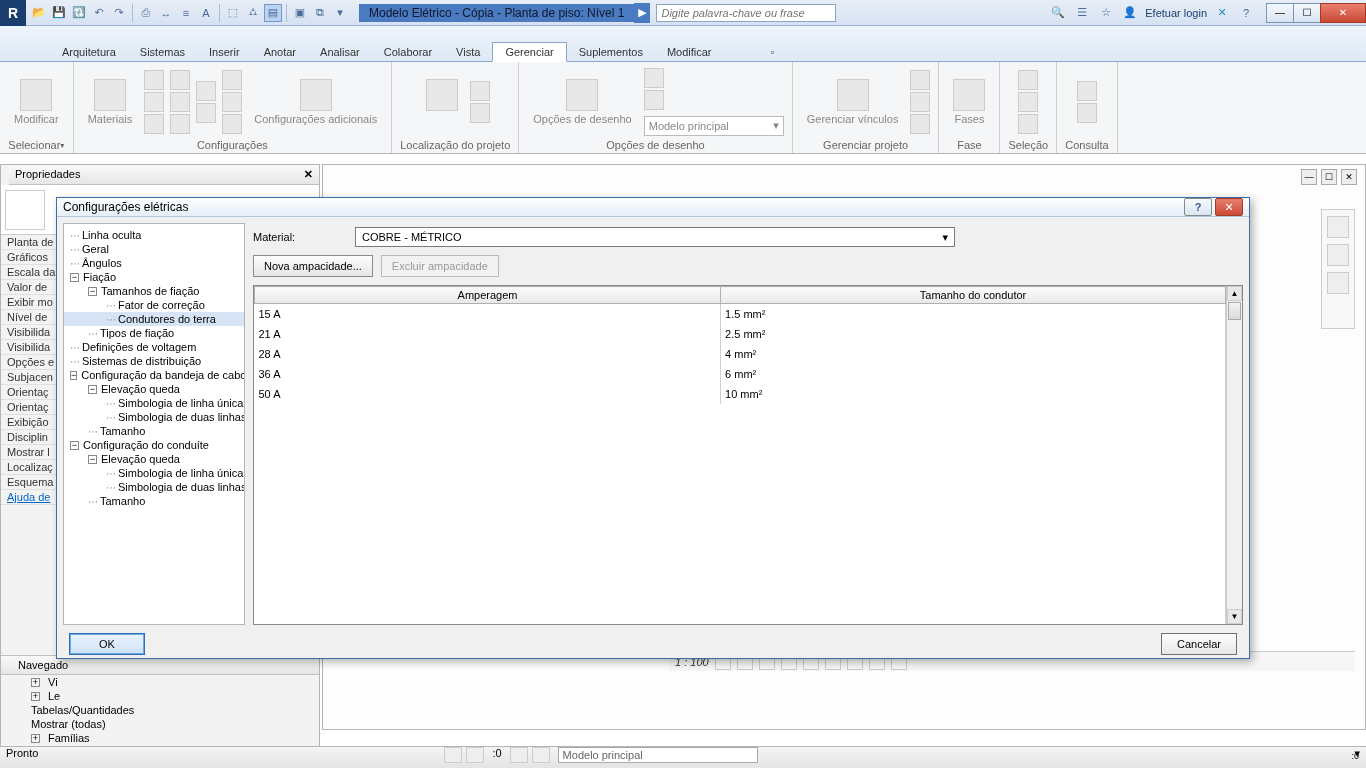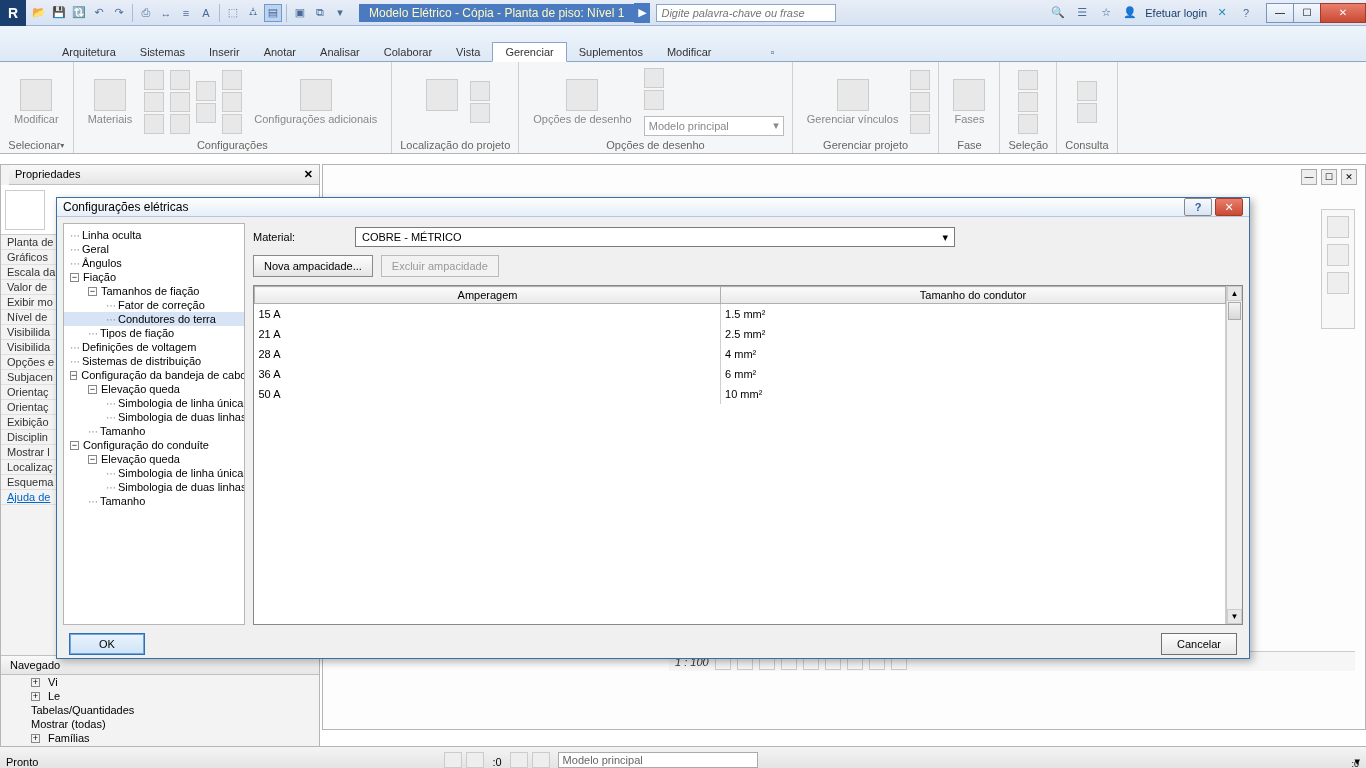--- a/index.html
+++ b/index.html
@@ -4,21 +4,21 @@
 <style>
 * { margin: 0; padding: 0; box-sizing: border-box; font-family: "Segoe UI", Tahoma, sans-serif; font-size: 11px; }
 body { background: #fff; width: 1366px; height: 768px; overflow: hidden; position: relative; }
 
 
 .titlebar { height: 26px; background: linear-gradient(#e8eef7, #d6e2f2); display: flex; align-items: center; border-bottom: 1px solid #9db4d6; }
 .app-logo { width: 26px; height: 26px; background: #1a3e6e; display: flex; align-items: center; justify-content: center; color: #fff; font-weight: bold; font-size: 14px; }
 .qat { display: flex; align-items: center; gap: 2px; padding: 0 4px; }
 .qat-btn { width: 18px; height: 18px; display: flex; align-items: center; justify-content: center; color: #4a6a9a; cursor: pointer; }
 .qat-sep { width: 1px; height: 18px; background: #a9bdd9; margin: 0 2px; }
-.doc-title { background: #4a7abf; color: #fef9c3; padding: 2px 10px; font-size: 12px; margin-left: 6px; }
+.doc-title { background: #4a7abf; color: #0f172a; padding: 2px 10px; font-size: 12px; margin-left: 6px; }
 .doc-nav { width: 16px; height: 20px; background: #4a7abf; color: #fff; display: flex; align-items: center; justify-content: center; cursor: pointer; }
 .search-box { margin-left: 6px; height: 18px; width: 180px; border: 1px solid #8ba5c9; padding: 0 4px; font-style: italic; color: #888; background: #fff; }
 .login-area { margin-left: auto; display: flex; align-items: center; gap: 6px; padding-right: 4px; }
 .login-link { color: #1a3e6e; cursor: pointer; }
 .win-controls { display: flex; margin-left: 8px; }
 .win-btn { width: 28px; height: 20px; border: 1px solid #7a94ba; background: linear-gradient(#f4f8fd,#d9e4f2); display:flex;align-items:center;justify-content:center; margin-left:-1px; cursor:pointer; font-size:10px; }
 .win-close { background: linear-gradient(#e97f6e,#c94a34); color:#fff; border-color:#a53a27; width:46px; }
 
 
 .ribbon-tabs { height: 36px; background: linear-gradient(#eef4fb,#dde9f6); display: flex; align-items: flex-end; border-bottom: 1px solid #8ba5c9; padding-left: 50px; }
@@ -36,38 +36,38 @@
 .ribbon-panel-title { font-size: 11px; color: #666; height: 16px; display:flex; align-items:center; }
 .ribbon-dd::after { content: " ▾"; font-size: 8px; }
 
 
 .prop-panel { position: absolute; left: 0; top: 164px; width: 320px; background: #f3f3f3; border: 1px solid #b5b5b5; }
 .prop-header { background: linear-gradient(#f9f9f9,#e6e6e6); padding: 3px 6px; display:flex; justify-content:space-between; border-bottom:1px solid #c0c0c0;margin-left:8px; }
 .prop-close { cursor:pointer; font-weight:bold; }
 .prop-body { height: 420px; overflow: hidden; }
 .prop-row { padding: 1px 6px; border-bottom: 1px solid #e0e0e0; font-size:11px; color:#333; white-space:nowrap; overflow:hidden; }
 .prop-link { color: #0066cc; text-decoration: underline; }
-.browser-header { background: linear-gradient(#f9f9f9,#e6e6e6); padding: 3px 9px; border-top:1px solid #c0c0c0; border-bottom:1px solid #c0c0c0; }
+.browser-header { background: linear-gradient(#f9f9f9,#e6e6e6); padding: 3px 17px; border-top:1px solid #c0c0c0; border-bottom:1px solid #c0c0c0; }
 .browser-item { padding: 1px 6px 1px 30px; font-size:11px; display:flex; align-items:center; gap:4px; }
 .tree-exp { width:9px; height:9px; border:1px solid #888; display:inline-flex; align-items:center; justify-content:center; font-size:9px; line-height:1; margin-right:4px; }
 
 
 .canvas-area { position:absolute; left: 322px; top: 164px; right: 0; bottom: 38px; background: #fdfdfd; border:1px solid #b5b5b5; }
 .view-ctrl { position:absolute; right: 8px; top: 4px; display:flex; gap:4px; }
 .view-btn { width:16px; height:16px; border:1px solid #aaa; background:#eee; cursor:pointer; display:flex; align-items:center; justify-content:center; font-size:9px; }
 .nav-cube { position:absolute; right:10px; top: 44px; width: 34px; height: 120px; border:1px solid #ccc; background:#f8f8f8; display:flex; flex-direction:column; align-items:center; gap:6px; padding:6px 0; }
 .nav-cube div { width:22px; height:22px; border:1px solid #ccc; background:#eee; cursor:pointer; }
 
 
 .viewbar { position:absolute; left:346px; right:10px; bottom: 38px; transform: translateY(-100%); height: 20px; display:flex; align-items:center; gap:6px; background:#f6f6f6; border-top:1px solid #ccc; padding:0 6px; }
 .viewbar .scale { font-size:11px; color:#333;font-style:italic; }
 .viewbar .vb-icon { width:16px; height:16px; border:1px solid #ccc; cursor:pointer; }
 
 
-.statusbar { position:absolute; left:0; right:0; bottom:0; height: 22px; background: linear-gradient(#f4f4f4,#e4e4e4); border-top:1px solid #b5b5b5; display:flex; align-items:flex-end; padding:0 6px; gap:8px; }
+.statusbar { position:absolute; left:0; right:0; bottom:0; height: 22px; background: linear-gradient(#f4f4f4,#e4e4e4); border-top:1px solid #b5b5b5; display:flex; align-items:flex-start; padding:0 6px; gap:8px; }
 .status-combo { width: 200px; height:16px; border:1px solid #aaa; background:#fff; padding:0 4px; font-size:11px; color:#666; }
 .status-icons { display:flex; gap:4px; }
 .status-icons .si { width:18px; height:16px; border:1px solid #ccc; background:#eee; cursor:pointer; }
 .status-right { margin-left:auto; display:flex; gap:4px; align-items:center; }
 .dialog { position:absolute; left: 56px; top: 197px; width: 1194px; height: 462px; background: #f0f0f0; border:1px solid #3a6ea5; box-shadow: 3px 3px 8px rgba(0,0,0,.3); display:flex; flex-direction:column; }
 .dialog-title { height: 26px; background: linear-gradient(#fdfefe,#e6eef8); display:flex; align-items:center; padding:0 6px; border-bottom:1px solid #b5c6dd; }
 .dialog-title-text { font-size:12px; }
 .dlg-winbtn { margin-left:auto; display:flex; gap:3px; }
 .dlg-help, .dlg-close { width:28px; height:18px; border:1px solid #888; display:flex; align-items:center; justify-content:center; cursor:pointer; border-radius:2px; }
 .dlg-help { background: linear-gradient(#f6f9fd,#d9e5f3); color:#355b8e; font-weight:bold; }

